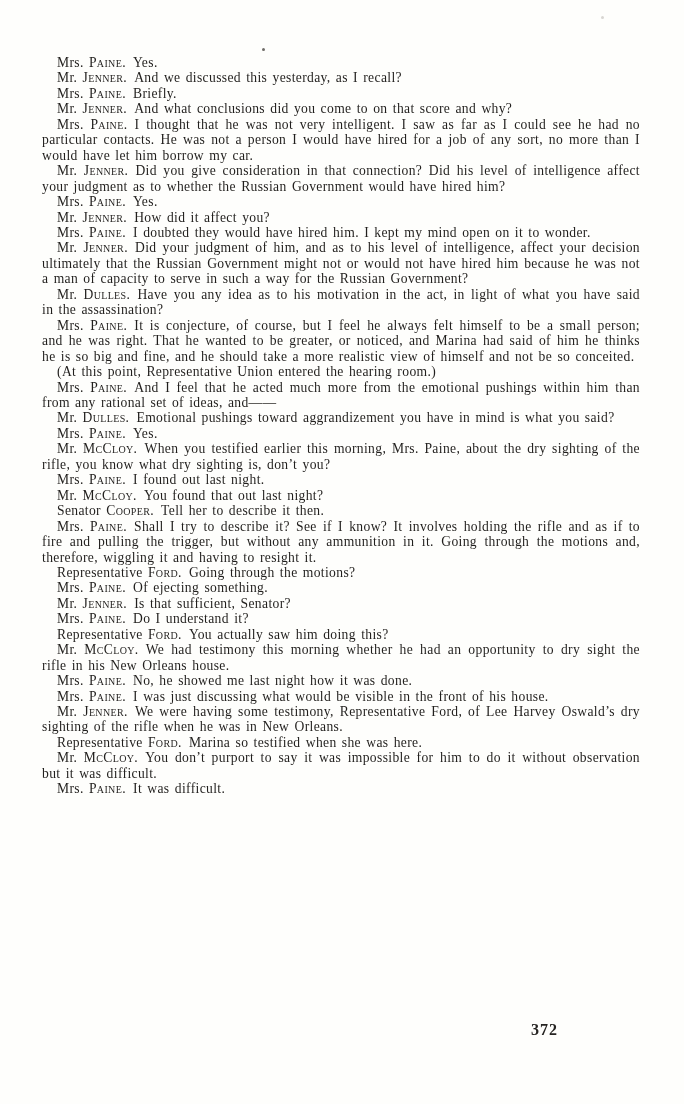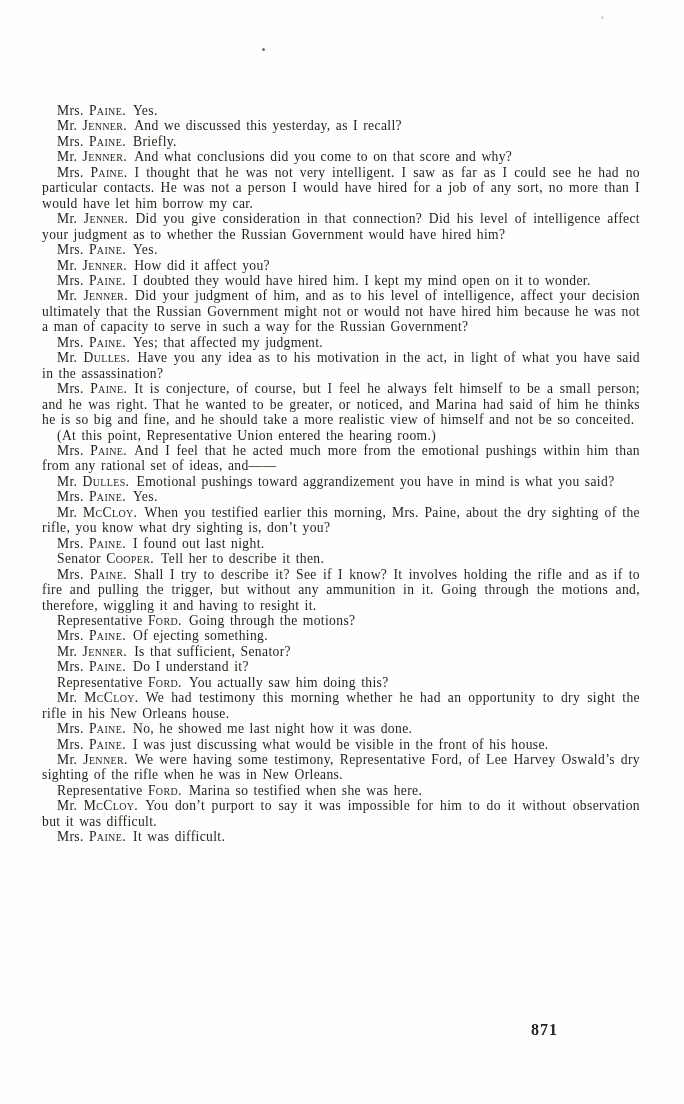--- a/index.html
+++ b/index.html
@@ -19,21 +19,20 @@
   .transcript {
     position: absolute;
     left: 42px;
     right: 44px;
     top: 55px;
     font-size: 13.6px;
     line-height: 15.45px;
     text-align: justify;
     letter-spacing: 0.35px;
     word-spacing: 1.5px;
-    margin-top: 48px;
   }
   .transcript p {
     margin: 0;
     text-indent: 15px;
   }
   .speaker {
     white-space: nowrap;
   }
   .surname {
     font-variant: small-caps;
@@ -76,38 +75,38 @@
       <p><span class="speaker">Mrs.&nbsp;<span class="surname">Paine</span></span>. Yes.</p>
       <p><span class="speaker">Mr.&nbsp;<span class="surname">Jenner</span></span>. And we discussed this yesterday, as I recall?</p>
       <p><span class="speaker">Mrs.&nbsp;<span class="surname">Paine</span></span>. Briefly.</p>
       <p><span class="speaker">Mr.&nbsp;<span class="surname">Jenner</span></span>. And what conclusions did you come to on that score and why?</p>
       <p><span class="speaker">Mrs.&nbsp;<span class="surname">Paine</span></span>. I thought that he was not very intelligent.  I saw as far as I could see he had no particular contacts.  He was not a person I would have hired for a job of any sort, no more than I would have let him borrow my car.</p>
       <p><span class="speaker">Mr.&nbsp;<span class="surname">Jenner</span></span>. Did you give consideration in that connection?  Did his level of intelligence affect your judgment as to whether the Russian Government would have hired him?</p>
       <p><span class="speaker">Mrs.&nbsp;<span class="surname">Paine</span></span>. Yes.</p>
       <p><span class="speaker">Mr.&nbsp;<span class="surname">Jenner</span></span>. How did it affect you?</p>
       <p><span class="speaker">Mrs.&nbsp;<span class="surname">Paine</span></span>. I doubted they would have hired him.  I kept my mind open on it to wonder.</p>
       <p><span class="speaker">Mr.&nbsp;<span class="surname">Jenner</span></span>. Did your judgment of him, and as to his level of intelligence, affect your decision ultimately that the Russian Government might not or would not have hired him because he was not a man of capacity to serve in such a way for the Russian Government?</p>
-      <p><span class="speaker">Mrs.&nbsp;<span class="surname">Paine</span></span>. Yes; that affected my judgment.</p>
       <p><span class="speaker">Mr.&nbsp;<span class="surname">Dulles</span></span>. Have you any idea as to his motivation in the act, in light of what you have said in the assassination?</p>
       <p><span class="speaker">Mrs.&nbsp;<span class="surname">Paine</span></span>. It is conjecture, of course, but I feel he always felt himself to be a small person; and he was right.  That he wanted to be greater, or noticed, and Marina had said of him he thinks he is so big and fine, and he should take a more realistic view of himself and not be so conceited.</p>
       <p>(At this point, Representative Union entered the hearing room.)</p>
       <p><span class="speaker">Mrs.&nbsp;<span class="surname">Paine</span></span>. And I feel that he acted much more from the emotional pushings within him than from any rational set of ideas, and——</p>
       <p><span class="speaker">Mr.&nbsp;<span class="surname">Dulles</span></span>. Emotional pushings toward aggrandizement you have in mind is what you said?</p>
       <p><span class="speaker">Mrs.&nbsp;<span class="surname">Paine</span></span>. Yes.</p>
       <p><span class="speaker">Mr.&nbsp;<span class="surname">McCloy</span></span>. When you testified earlier this morning, Mrs. Paine, about the dry sighting of the rifle, you know what dry sighting is, don’t you?</p>
       <p><span class="speaker">Mrs.&nbsp;<span class="surname">Paine</span></span>. I found out last night.</p>
+      <p><span class="speaker">Mr.&nbsp;<span class="surname">McCloy</span></span>. You found that out last night?</p>
       <p><span class="speaker">Senator&nbsp;<span class="surname">Cooper</span></span>. Tell her to describe it then.</p>
       <p><span class="speaker">Mrs.&nbsp;<span class="surname">Paine</span></span>. Shall I try to describe it?  See if I know?  It involves holding the rifle and as if to fire and pulling the trigger, but without any ammunition in it.  Going through the motions and, therefore, wiggling it and having to resight it.</p>
       <p><span class="speaker">Representative&nbsp;<span class="surname">Ford</span></span>. Going through the motions?</p>
       <p><span class="speaker">Mrs.&nbsp;<span class="surname">Paine</span></span>. Of ejecting something.</p>
       <p><span class="speaker">Mr.&nbsp;<span class="surname">Jenner</span></span>. Is that sufficient, Senator?</p>
       <p><span class="speaker">Mrs.&nbsp;<span class="surname">Paine</span></span>. Do I understand it?</p>
       <p><span class="speaker">Representative&nbsp;<span class="surname">Ford</span></span>. You actually saw him doing this?</p>
       <p><span class="speaker">Mr.&nbsp;<span class="surname">McCloy</span></span>. We had testimony this morning whether he had an opportunity to dry sight the rifle in his New Orleans house.</p>
       <p><span class="speaker">Mrs.&nbsp;<span class="surname">Paine</span></span>. No, he showed me last night how it was done.</p>
       <p><span class="speaker">Mrs.&nbsp;<span class="surname">Paine</span></span>. I was just discussing what would be visible in the front of his house.</p>
       <p><span class="speaker">Mr.&nbsp;<span class="surname">Jenner</span></span>. We were having some testimony, Representative Ford, of Lee Harvey Oswald’s dry sighting of the rifle when he was in New Orleans.</p>
       <p><span class="speaker">Representative&nbsp;<span class="surname">Ford</span></span>. Marina so testified when she was here.</p>
       <p><span class="speaker">Mr.&nbsp;<span class="surname">McCloy</span></span>. You don’t purport to say it was impossible for him to do it without observation but it was difficult.</p>
       <p><span class="speaker">Mrs.&nbsp;<span class="surname">Paine</span></span>. It was difficult.</p>
     </div>
-  <div class="page-number">871</div>
+  <div class="page-number">372</div>
 </div>
 
 </body></html>

